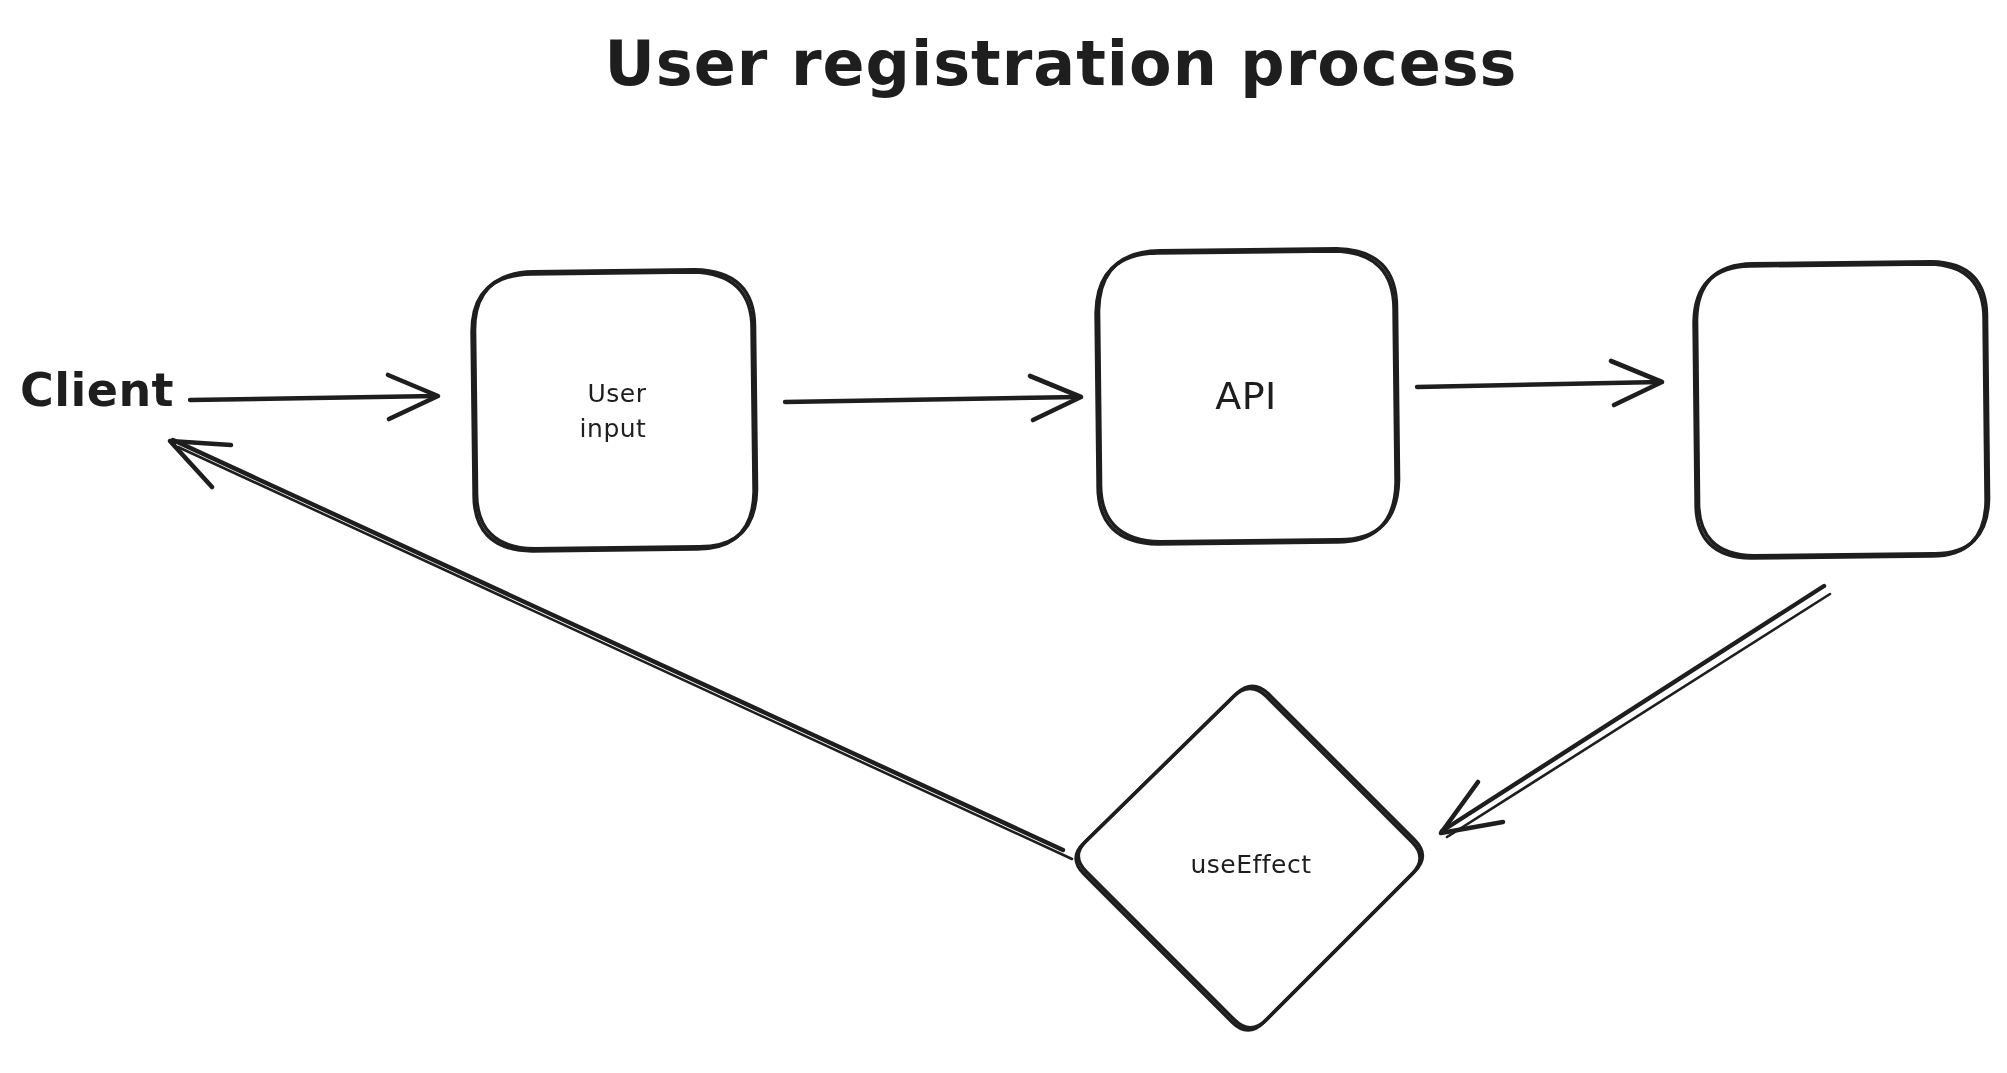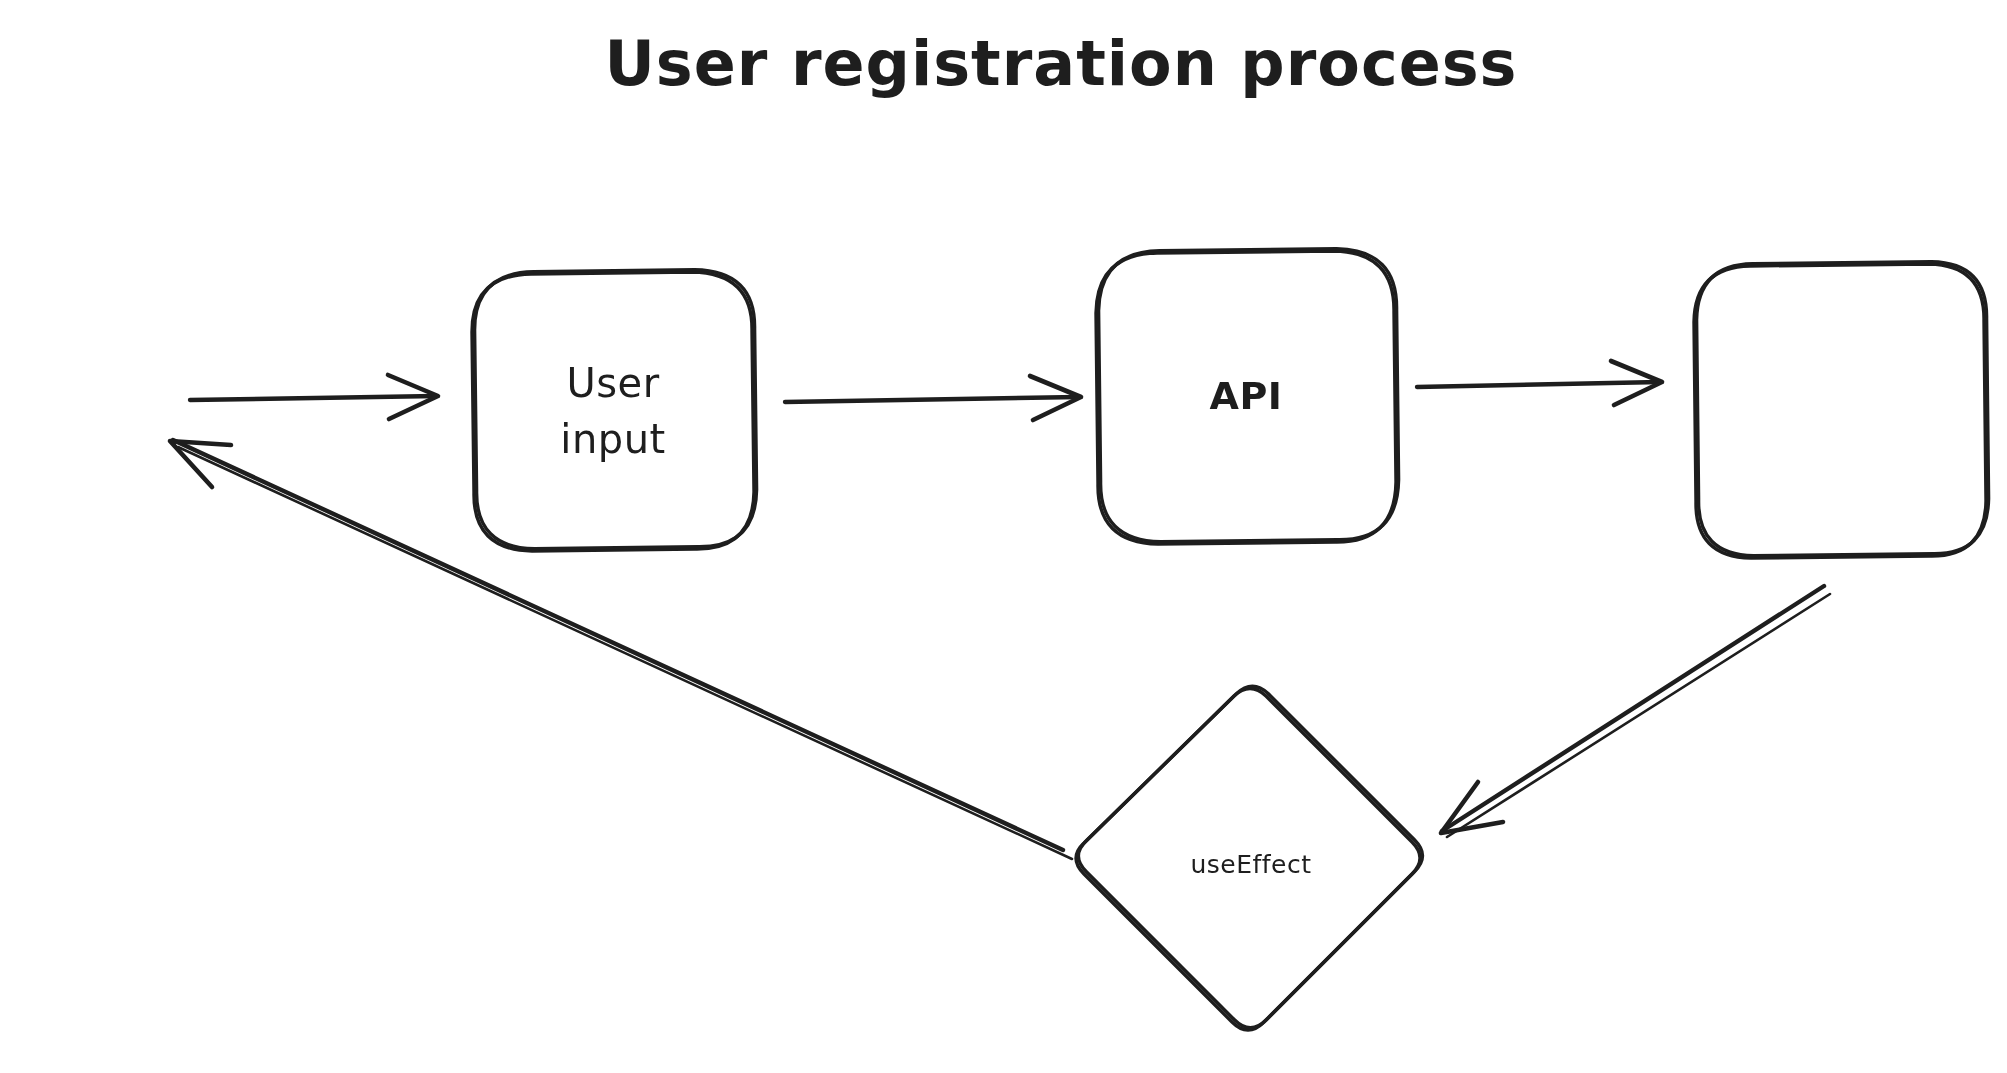--- a/index.html
+++ b/index.html
@@ -37,22 +37,22 @@
     transform: translate(-50%, -50%);
     white-space: pre-line;
     text-align: center;
     color: var(--ink);
     font-weight: 600;
     letter-spacing: 0.5px;
     line-height: 1.4;
   }
   .label.title      { left: 1061px; top:  64px; font-size: 62px; white-space: nowrap; letter-spacing: 1px; }
   .label.client     { left:   97px; top: 390px; font-size: 46px; white-space: nowrap; }
-  .label.user-input { left:  613px; top: 411px; font-size: 40px; font-weight: 500; }
-  .label.api        { left: 1246px; top: 397px; font-size: 38px; font-weight: 700; white-space: nowrap; }
+  .label.user-input { left:  613px; top: 411px; font-size: 25px; font-weight: 500; text-align: right; }
+  .label.api        { left: 1246px; top: 397px; font-size: 38px; font-weight: 400; white-space: nowrap; }
   .label.users-state{ left: 1840px; top: 412px; font-size: 40px; font-weight: 500; white-space: nowrap; }
   .label.use-effect { left: 1251px; top: 864px; font-size: 25px; font-weight: 500; white-space: nowrap; }
 </style>
 </head>
 <body>
 
 <div class="canvas">
 
   <svg class="scene" width="2007" height="1073" viewBox="0 0 2007 1073">
     <defs>
@@ -98,20 +98,21 @@
     </g>
     <g class="edge">
       <path class="shaft" d="M 1063 850 L 173 440"></path>
       <path class="shaft2" d="M 1072 859 L 178 447"></path>
       <path class="head" d="M 231 445 L 170 441 L 212 487"></path>
     </g>
   </svg>
 
   <div class="label title">User registration process</div>
 
+  <div class="label client">Client</div>
 
   <div class="label user-input">User
 input</div>
 
   <div class="label api">API</div>
 
 
   <div class="label use-effect">useEffect</div>
 
 </div>

